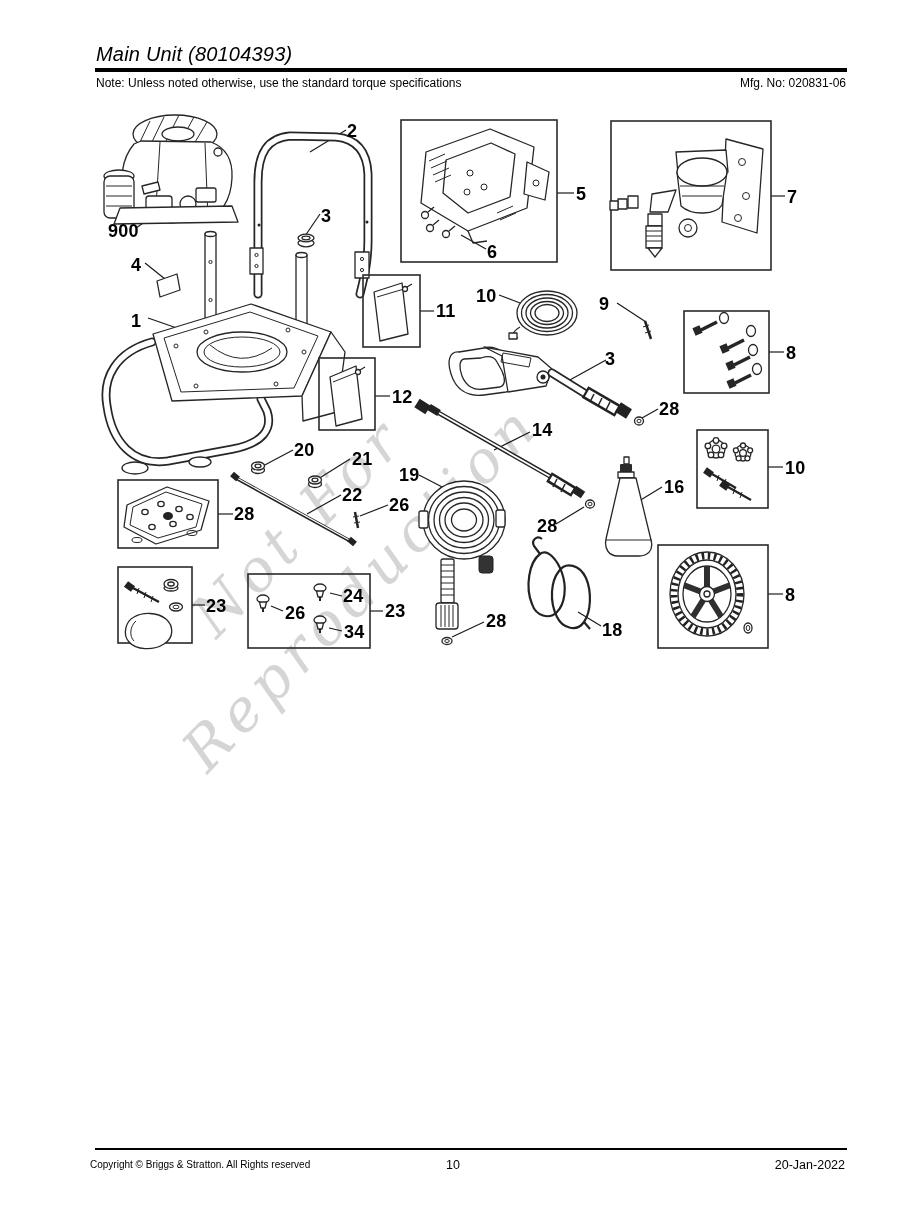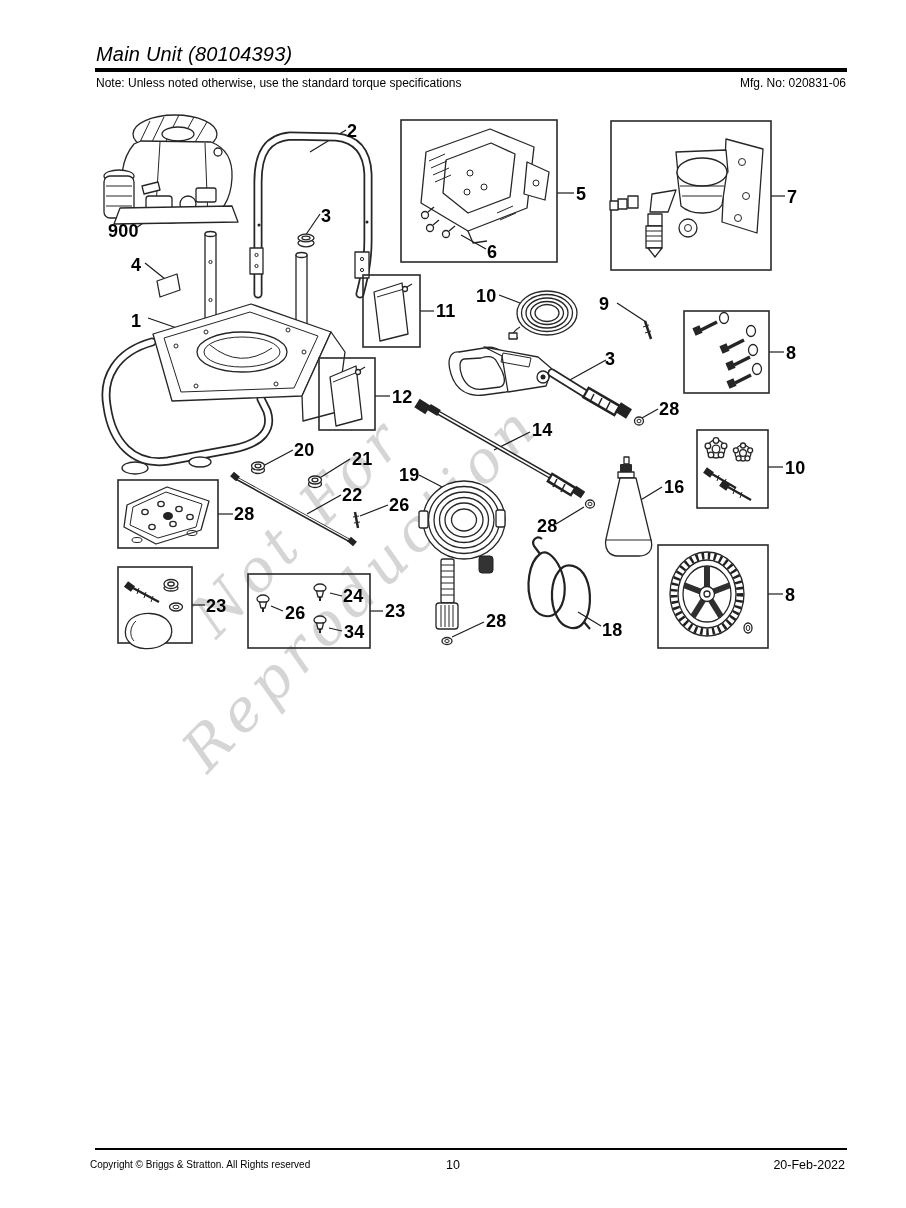--- a/index.html
+++ b/index.html
@@ -488,15 +488,15 @@
   <div class="callout" style="left:285px;top:603px">26</div>
   <div class="callout" style="left:344px;top:622px">34</div>
   <div class="callout" style="left:385px;top:601px">23</div>
   <div class="callout" style="left:785px;top:585px">8</div>
   <div class="callout" style="left:602px;top:620px">18</div>
   <div class="callout" style="left:486px;top:611px">28</div>
 
   <div class="rule-thin"></div>
   <div class="footer-copy">Copyright ©  Briggs &amp; Stratton. All Rights reserved</div>
   <div class="footer-page">10</div>
-  <div class="footer-date">20-Feb-2022</div>
+  <div class="footer-date">20-Jan-2022</div>
 
 </div>
 
 </body></html>

